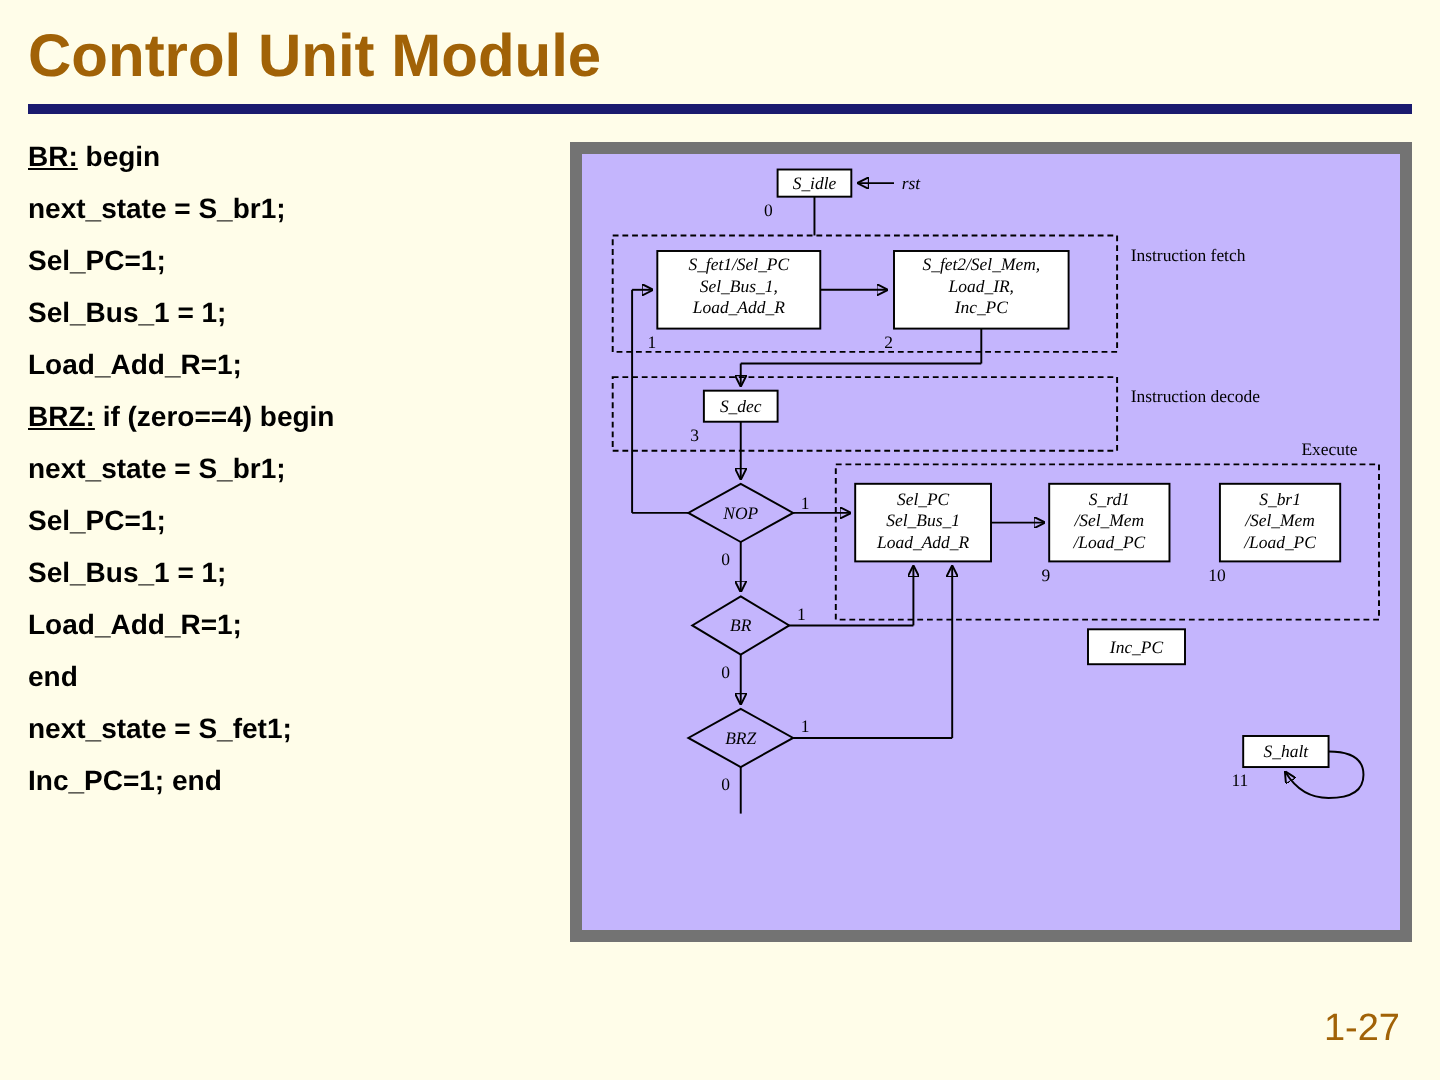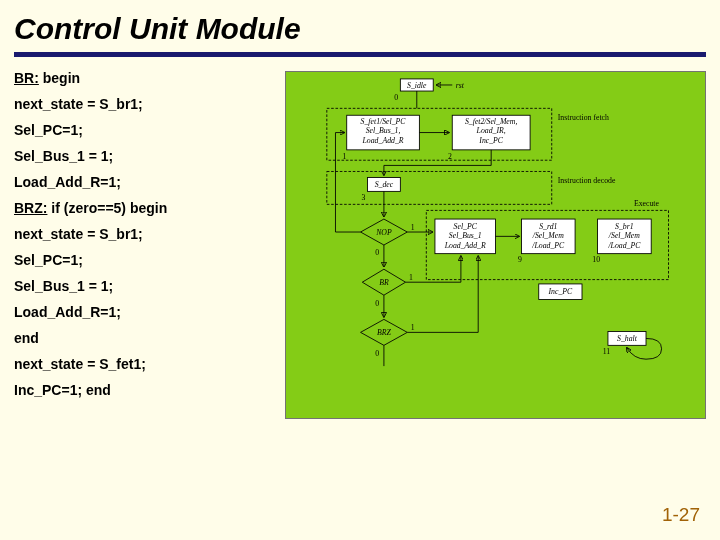--- a/index.html
+++ b/index.html
@@ -7,22 +7,21 @@
     width: 720px;
     height: 540px;
     background: #fffde9;
     font-family: Arial, Helvetica, sans-serif;
     position: relative;
     overflow: hidden;
   }
   .title {
     font-size: 30px;
     font-weight: bold;
-    font-style: italic;
-    color: #000000;
+    color: #a16207;
     padding: 12px 0 6px 14px;
   }
   .rule {
     height: 5px;
     background: #1a1a6e;
     margin: 0 14px 14px 14px;
   }
   .content {
     display: flex;
     padding: 0 14px;
@@ -32,23 +31,23 @@
     font-size: 14px;
     font-weight: bold;
     color: #000;
     line-height: 1.0;
   }
   .code p { margin-bottom: 12px; }
   .kw { color: #000; text-decoration: underline; }
   .diagram {
     flex: 1;
     position: relative;
-    background: #84cc16;
-    border: 1px solid #737373;
-    height: 348px;
+    background: #c4b5fd;
+    border: 6px solid #737373;
+    height: 400px;
     margin-left: 6px;
   }
   .diagram svg { width: 100%; height: 100%; }
   .slidenum {
     position: absolute;
     right: 20px;
     bottom: 14px;
     color: #a16207;
     font-size: 19px;
   }
@@ -65,21 +64,21 @@
 <div class="title">Control Unit Module</div>
 <div class="rule"></div>
 
 <div class="content">
   <div class="code">
     <p><span class="kw">BR:</span><span> begin</span></p>
     <p>next_state = S_br1;</p>
     <p>Sel_PC=1;</p>
     <p>Sel_Bus_1 = 1;</p>
     <p>Load_Add_R=1;</p>
-    <p><span class="kw">BRZ:</span><span> if (zero==5) begin</span></p>
+    <p><span class="kw">BRZ:</span><span> if (zero==4) begin</span></p>
     <p>next_state = S_br1;</p>
     <p>Sel_PC=1;</p>
     <p>Sel_Bus_1 = 1;</p>
     <p>Load_Add_R=1;</p>
     <p>end</p>
     <p> next_state = S_fet1;</p>
     <p> Inc_PC=1; end</p>
   </div>
 
   <div class="diagram">

